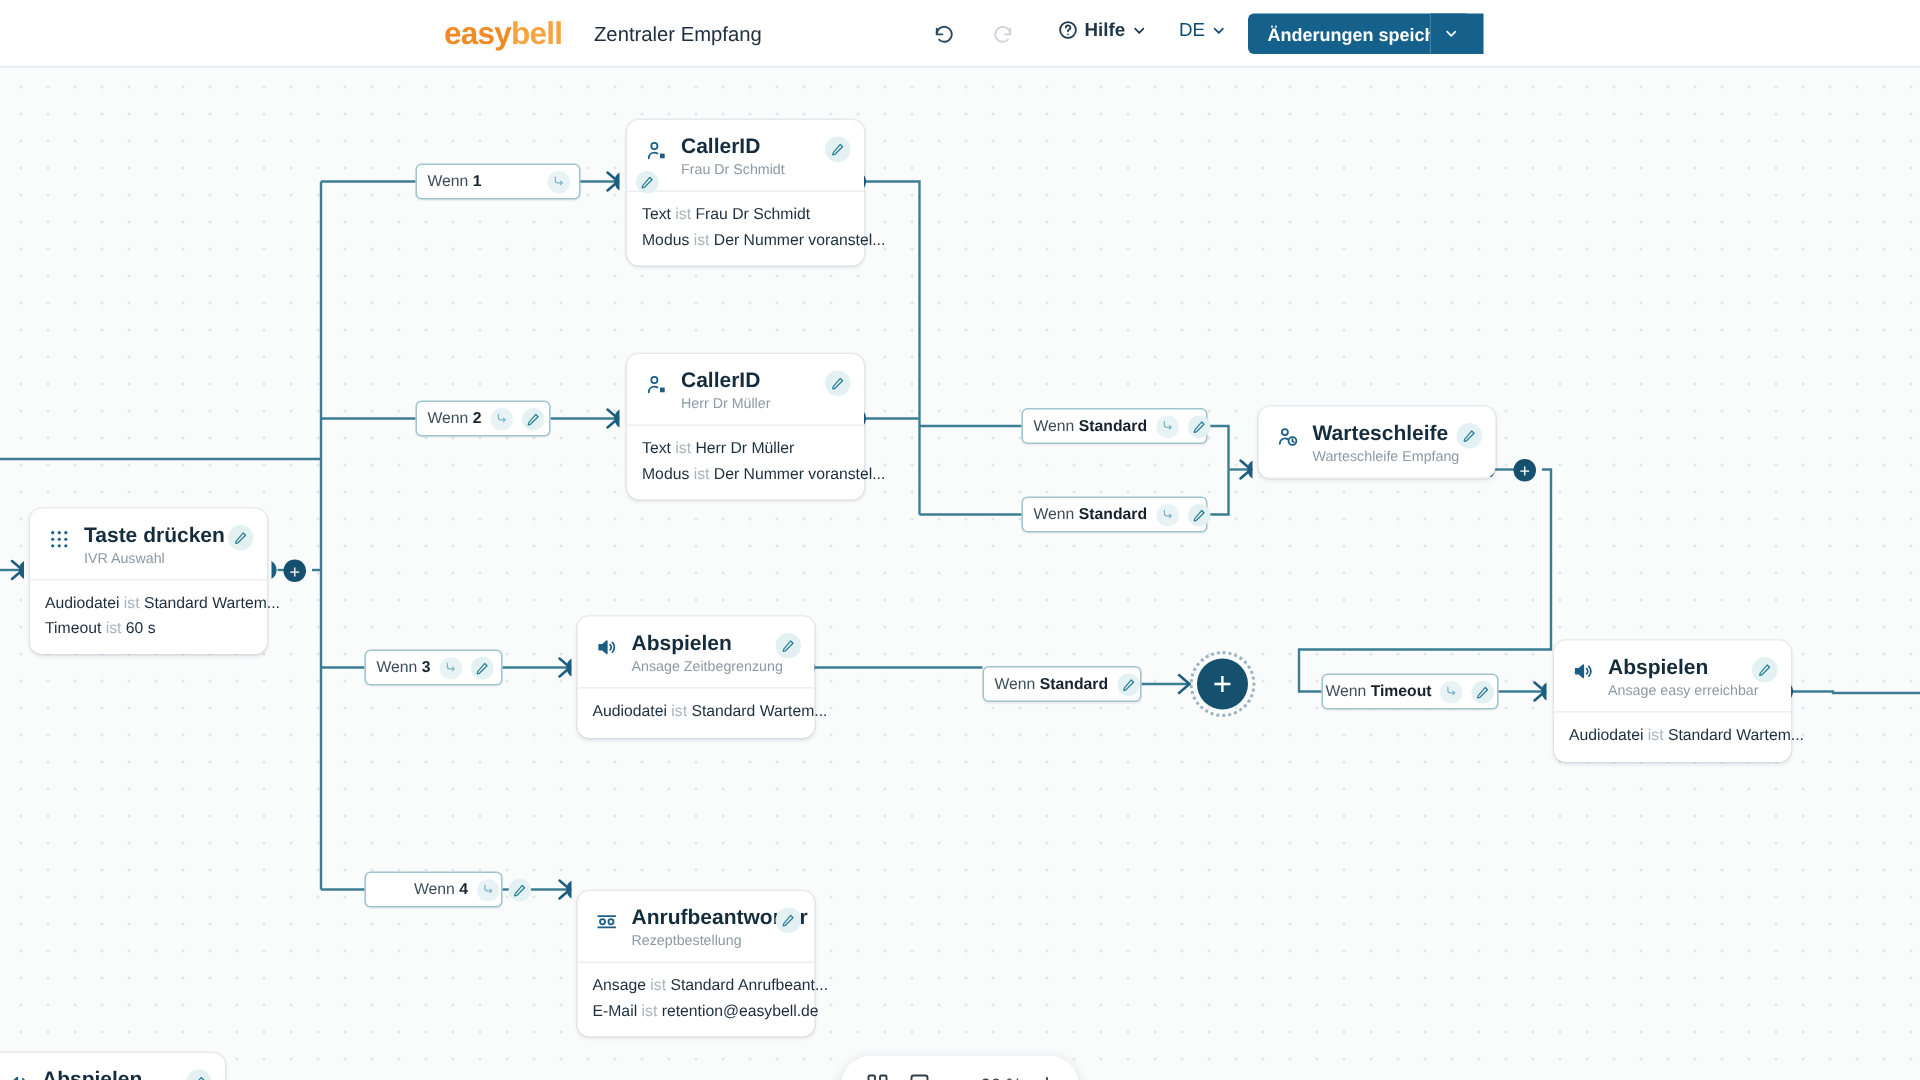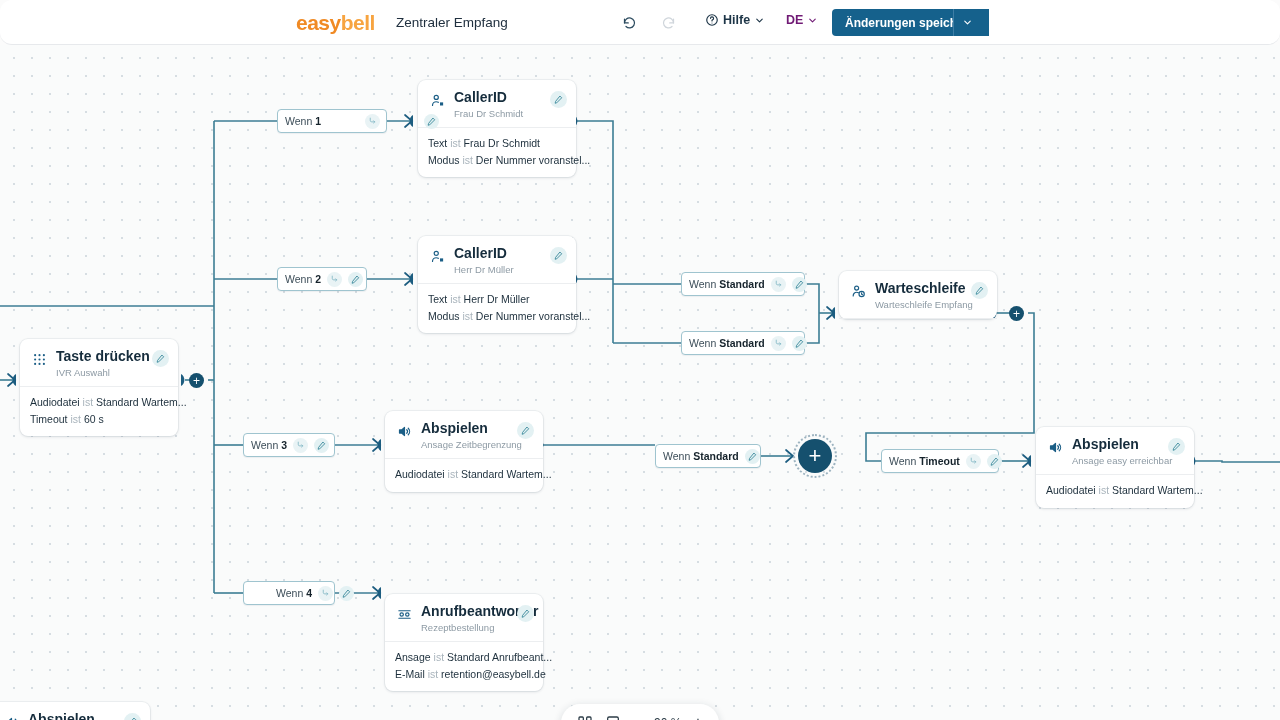--- a/index.html
+++ b/index.html
@@ -11,21 +11,20 @@
   }
 
   
   .topbar {
     position: absolute; top: 0; left: 0;
     width: 1280px; height: 45px;
     background: #ffffff;
     border-bottom: 1px solid #e7e9ec;
     display: flex; align-items: center;
     z-index: 50;
-    border-radius: 12px;
   }
   .brand {
     position: absolute; left: 296px; top: 11px;
     font-size: 21px; font-weight: 700; letter-spacing: -0.5px;
     color: #f08a24;
   }
   .brand .bell { color: #f7a440; }
   .flow-title {
     position: absolute; left: 390px; top: 13px;
     font-size: 13.5px; color: #20303f;
@@ -40,21 +39,21 @@
   .hdr-icon-btn.undo { left: 618px; }
   .hdr-icon-btn.redo { left: 657px; color: #cfd5db; }
   .hdr-help {
     position: absolute; left: 705px; top: 13px;
     display: flex; align-items: center; gap: 4px;
     font-size: 12.5px; font-weight: 700; color: #1d3547; justify-content: space-between;
   }
   .hdr-lang {
     position: absolute; left: 786px; top: 13px;
     display: flex; align-items: center; gap: 4px;
-    font-size: 12.5px; font-weight: 700; color: #701a75;
+    font-size: 12.5px; font-weight: 400; color: #0c4a6e;
   }
   .save-btn {
     position: absolute; left: 832px; top: 9px;
     height: 27px; padding: 0 13px;
     background: #15618c; color: #fff;
     border: none; border-radius: 4px 0 0 4px;
     font-size: 12px; font-weight: 700;
     font-family: "Liberation Sans", sans-serif;
     display: flex; align-items: center;
   }
@@ -392,21 +391,21 @@
 
   <div class="pill" style="left:655px; top:399px; width:106px;">
     <span class="lbl"><span>Wenn</span> <b>Standard</b></span>
     <span class="mini">
         <svg width="9" height="9" viewBox="0 0 24 24" fill="none" stroke="currentColor" stroke-width="2.2" stroke-linecap="round" stroke-linejoin="round">
           <path d="M16.5 3.5l4 4L7 21l-4 1 1-4z"></path>
         </svg>
       </span>
   </div>
 
-  <div class="pill" style="left:881px; top:404px; width:118px;">
+  <div class="pill" style="left:881px; top:404px; width:118px;justify-content:center;">
     <span class="lbl"><span>Wenn</span> <b>Timeout</b></span>
     <span class="mini branch">
         <svg width="9" height="9" viewBox="0 0 24 24" fill="none" stroke="currentColor" stroke-width="2.2" stroke-linecap="round">
           <path d="M6 3v6a4 4 0 0 0 4 4h8"></path>
           <path d="M15 10l3 3-3 3"></path>
         </svg>
       </span>
     <span class="mini">
         <svg width="9" height="9" viewBox="0 0 24 24" fill="none" stroke="currentColor" stroke-width="2.2" stroke-linecap="round" stroke-linejoin="round">
           <path d="M16.5 3.5l4 4L7 21l-4 1 1-4z"></path>

